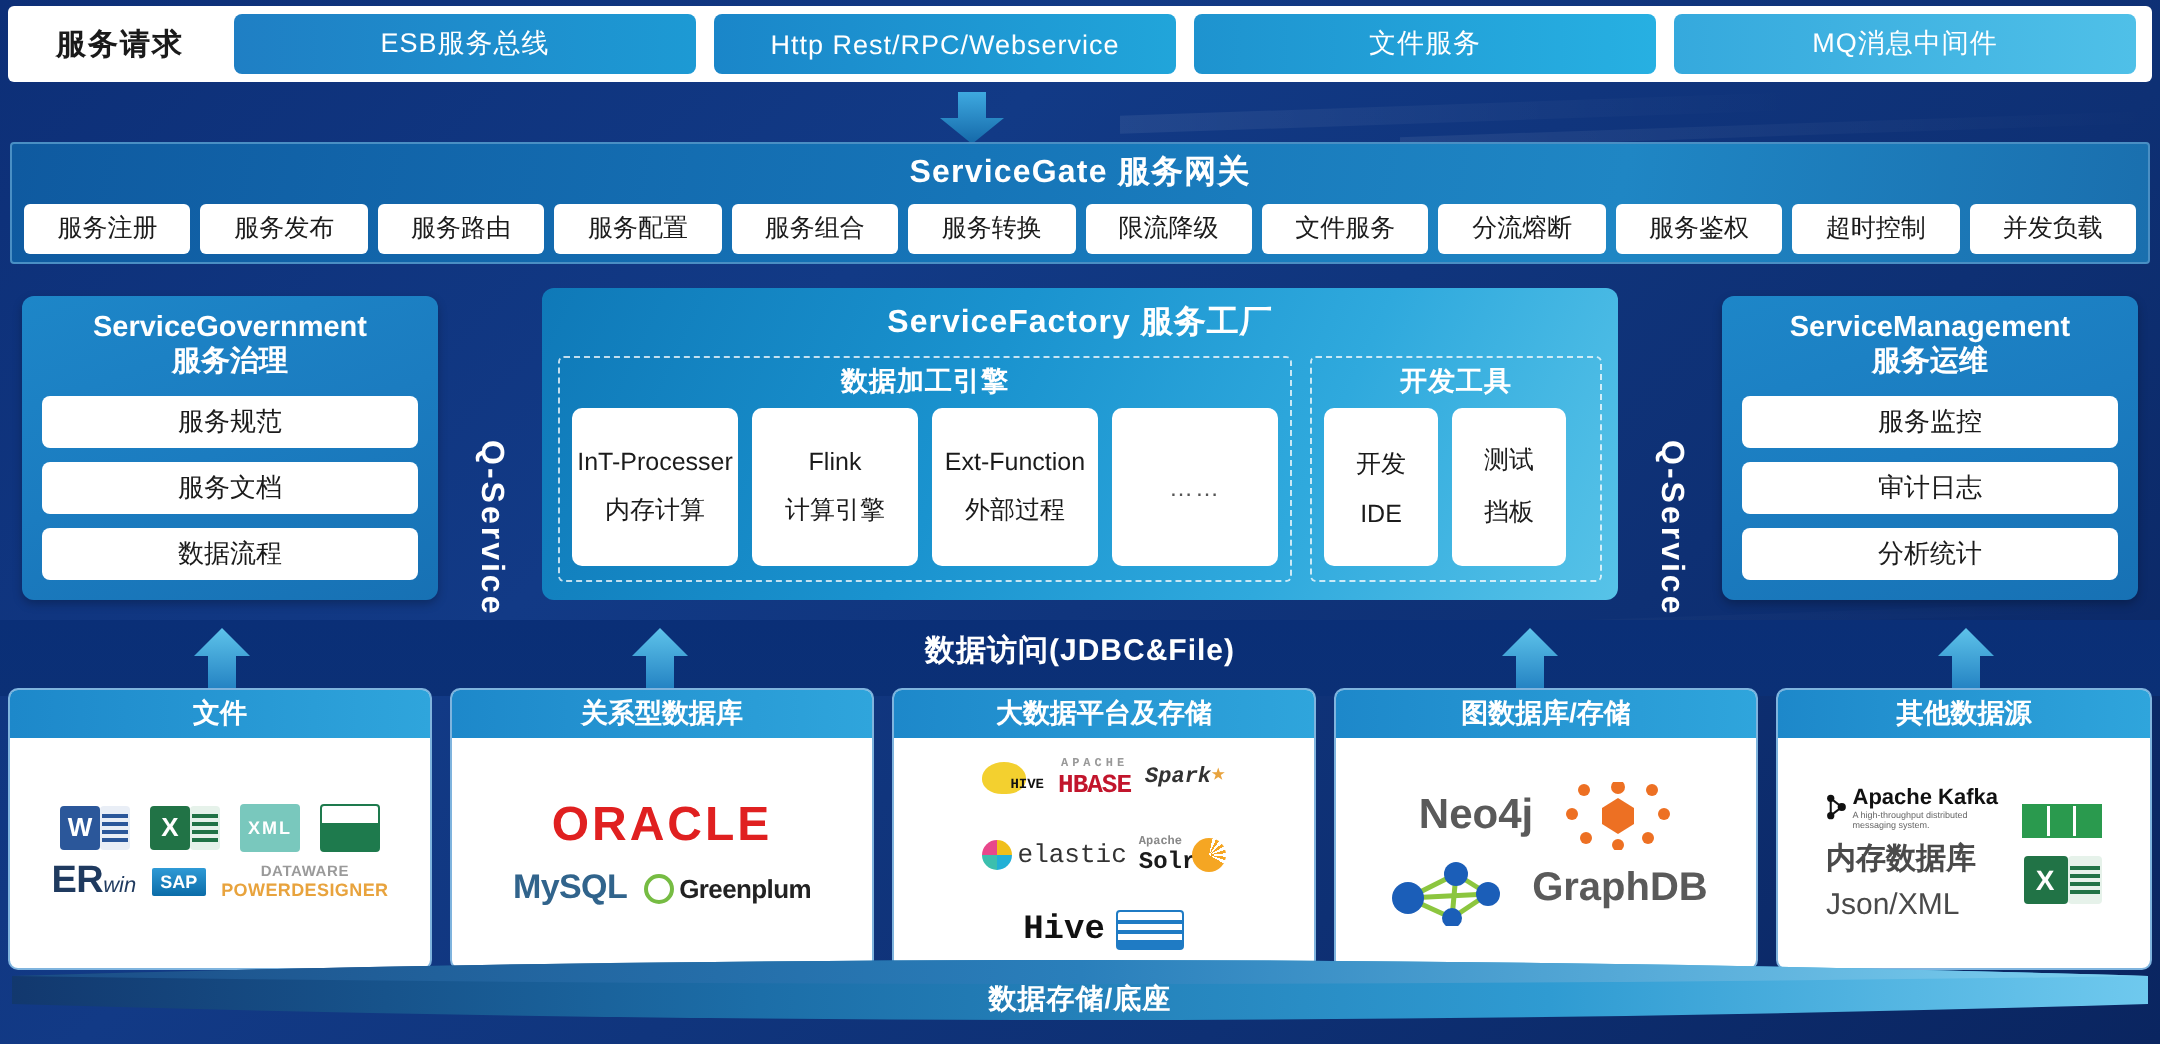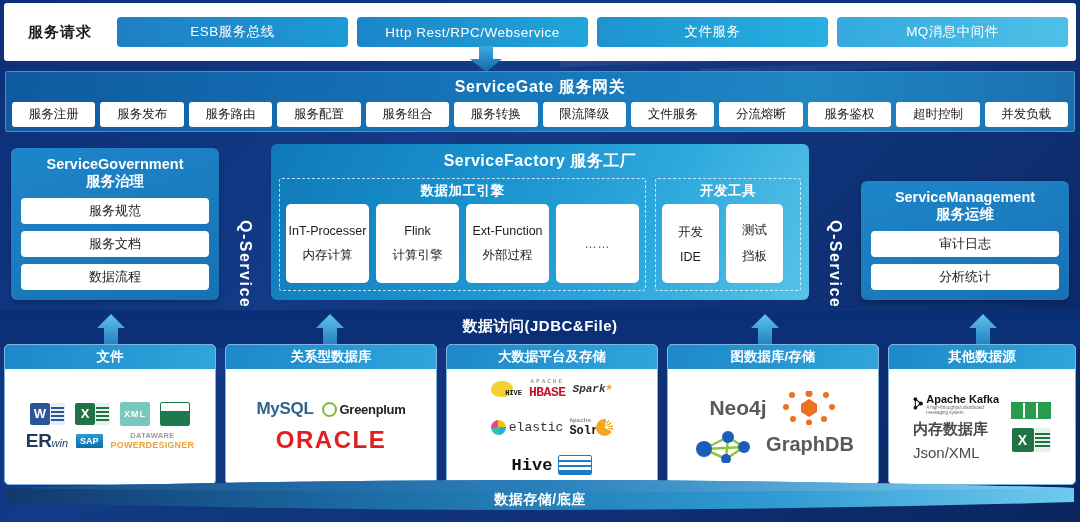--- a/index.html
+++ b/index.html
@@ -14,21 +14,21 @@
   }
   
   .bg-streak {
     position: absolute; pointer-events: none;
     background: linear-gradient(90deg, rgba(255,255,255,0.07), rgba(255,255,255,0));
     transform: skewY(-2deg);
   }
 
   
   #service-request-bar {
-    position: absolute; left: 4px; top: 3px; width: 1072px; height: 58px;
+    position: absolute; left: 4px; top: 3px; width: 1072px; height: 38px;
     background: #ffffff; border-radius: 3px;
     display: flex; align-items: center; padding: 0 8px; gap: 9px;
   }
   #service-request-bar .sr-label {
     color: #1a1a1a; font-weight: bold; font-size: 15px;
     width: 96px; text-align: center; flex: none; letter-spacing: 1px;
   }
   .sr-btn {
     flex: 1; height: 30px; border-radius: 4px;
     display: flex; align-items: center; justify-content: center;
@@ -285,20 +285,21 @@
 
   <div class="qservice">
     <span>Q-Service</span>
   </div>
 
   <div id="service-management" class="mid-card">
     <div class="mid-card-title">
       <span>ServiceManagement</span>
       <span class="cn">服务运维</span>
     </div>
+    <div class="pill">服务监控</div>
     <div class="pill">审计日志</div>
     <div class="pill">分析统计</div>
   </div>
 
 </div>
 
 <div id="data-access-bar">
   <div id="data-access-title">数据访问(JDBC&amp;File)</div>
 </div>
 <svg class="up-arrow" style="left:96px; top:314px;" viewBox="0 0 30 34">
@@ -357,29 +358,29 @@
           <span style="color:#9a9a9a;font-size:7.5px;font-weight:bold;letter-spacing:.3px;">DATAWARE</span>
           <span style="color:#e8a33d;font-weight:bold;font-size:9px;letter-spacing:.2px;">POWERDESIGNER</span>
         </span>
       </div>
     </div>
   </div>
 
   <div class="ds-card" style="width:212px;">
     <div class="ds-head">关系型数据库</div>
     <div class="ds-body" style="gap:7px;">
+      <div class="logo-row">
+        <span style="color:#e02020;font-size:24px;font-weight:bold;letter-spacing:1.5px;">ORACLE</span>
+      </div>
       <div class="logo-row" style="gap:8px;">
         <span class="txt-logo" style="color:#31648c;font-size:17px;">MySQL</span>
         <span style="display:inline-flex;align-items:center;gap:3px;">
           <span style="width:15px;height:15px;border-radius:50%;border:2.5px solid #76bc43;display:inline-block;"></span>
           <span class="txt-logo" style="color:#222;font-size:13px;">Greenplum</span>
         </span>
-      </div>
-      <div class="logo-row">
-        <span style="color:#e02020;font-size:24px;font-weight:bold;letter-spacing:1.5px;">ORACLE</span>
       </div>
     </div>
   </div>
 
   <div class="ds-card" style="width:212px;">
     <div class="ds-head">大数据平台及存储</div>
     <div class="ds-body" style="gap:17px;font-family:Liberation Mono, monospace;">
       <div class="logo-row" style="gap:7px;">
         <span style="display:inline-flex;align-items:flex-end;">
           <span style="width:22px;height:16px;background:#f3d02f;border-radius:50% 50% 45% 45%;display:inline-block;"></span>

